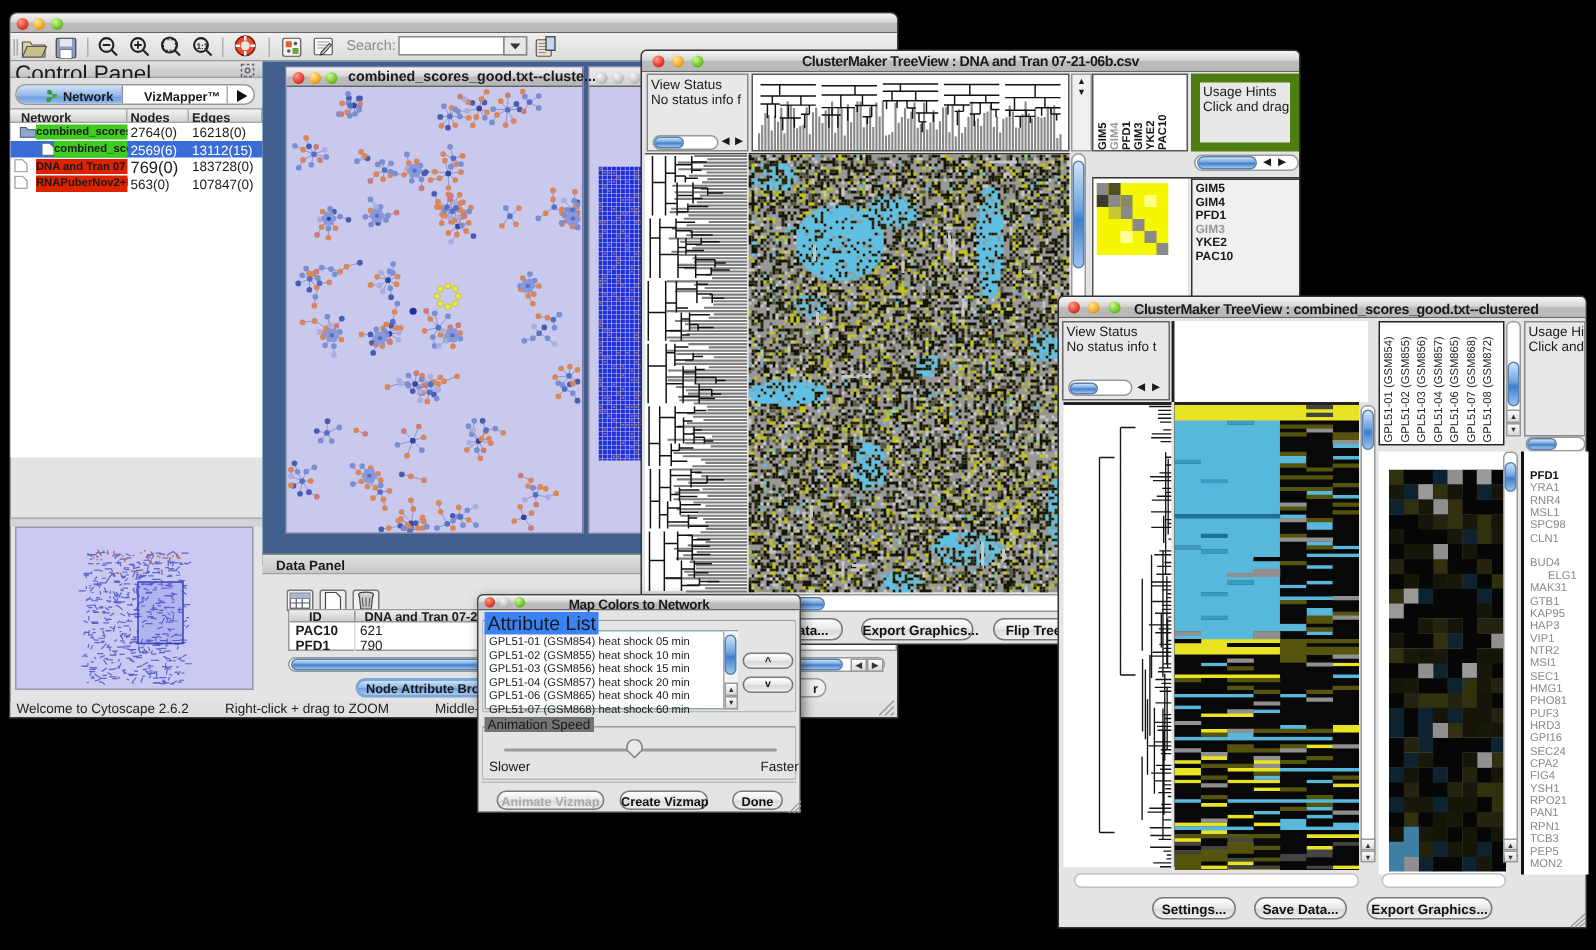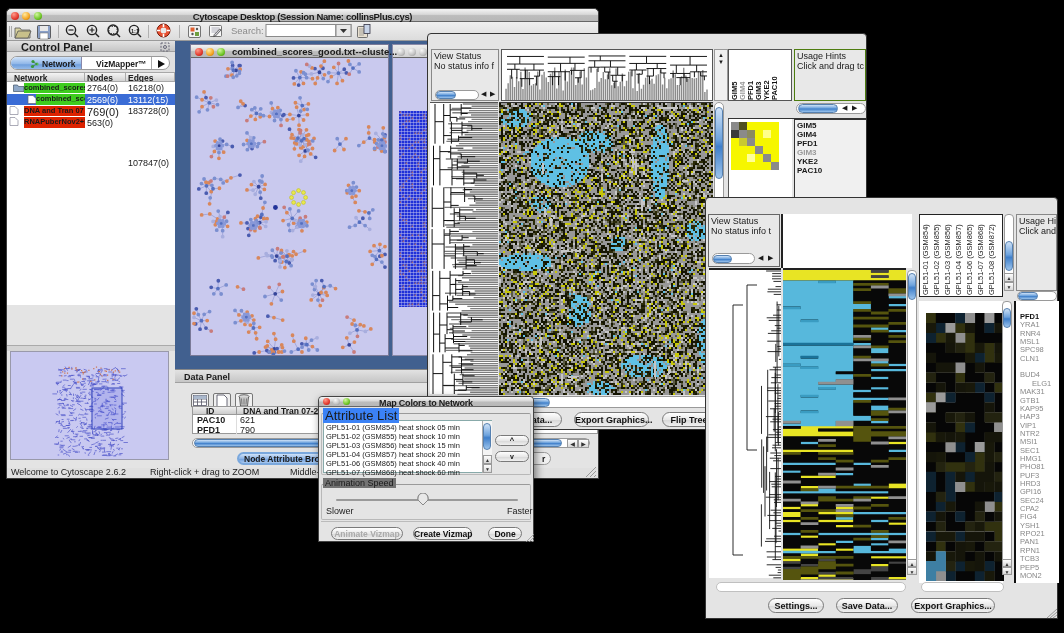--- a/index.html
+++ b/index.html
@@ -23,21 +23,20 @@
 </style>
 </head>
 <body>
 <div id="stage">
 
 <div class="abs" style="left:6px; top:8px; width:593px; height:471px; background:#e4e4e4; border:1px solid #3c3c3c; border-radius:5px 5px 0 0;">
   <div class="titlebar abs" style="left:0; top:0; width:591px; height:13px; border-radius:5px 5px 0 0;">
     <div class="tl r" style="left:3.5px; top:2.5px;"></div>
     <div class="tl y" style="left:15px; top:2.5px;"></div>
     <div class="tl g" style="left:27px; top:2.5px;"></div>
-    <div class="ttext" style="left:0; right:0; top:1.5px; text-align:center; font-size:9.5px; letter-spacing:-0.35px;">Cytoscape Desktop (Session Name: collinsPlus.cys)</div>
   </div>
 
   <div class="abs" style="left:0; top:13px; width:591px; height:19px; background:linear-gradient(180deg,#efefef,#dcdcdc); border-bottom:1px solid #9a9a9a;">
     <svg class="abs" style="left:0; top:0;" width="591" height="19" viewBox="0 0 591 19">
       <path stroke="#aaa" d="M2.5 4v11M4.5 4v11"></path>
 
       <g transform="translate(7,3)">
         <path d="M1 3h5l1.5 2H16v8H1z" fill="#d8d2a0" stroke="#555" stroke-width="0.8"></path>
         <path d="M1 13L4 6h13l-3 7z" fill="#c8c08a" stroke="#555" stroke-width="0.8"></path>
       </g>
@@ -94,21 +93,21 @@
       <path d="M333 7l3.5 4 3.5-4z" fill="#333"></path>
       <g transform="translate(350,2)">
         <rect x="0.5" y="2.5" width="10" height="11" rx="1" fill="#e8e0d0" stroke="#555" stroke-width="0.8"></rect>
         <path d="M2 5h7M2 7h7M2 9h7M2 11h5" stroke="#888" stroke-width="0.7"></path>
         <rect x="7" y="0.5" width="6" height="9" fill="#c8d4e8" stroke="#334" stroke-width="0.8"></rect>
       </g>
     </svg>
   </div>
 
   <div class="abs" style="left:0; top:32px; width:168px; height:11px; background:linear-gradient(180deg,#e2e2e2,#c6c6c6); border-bottom:1px solid #a0a0a0;">
-    <div class="ttext" style="left:14px; top:0px; font-size:11px; font-weight:bold;">Control Panel</div>
+    <div class="ttext" style="left:3px; top:0px; font-size:15px; font-weight:normal;">Control Panel</div>
     <svg class="abs" style="left:153px; top:1px;" width="10" height="10">
           <rect x="1" y="1" width="8" height="8" fill="none" stroke="#667" stroke-width="1" stroke-dasharray="2 1.4"></rect>
           <circle cx="5" cy="5" r="1.5" fill="none" stroke="#667"></circle>
         </svg>
   </div>
 
   <div class="abs" style="left:0; top:43px; width:168px; height:26px; background:#e0e0e0;">
     <div class="abs" style="left:3px; top:4px; width:160px; height:14px; background:#fff; border:1px solid #9a9a9a; border-radius:7px; overflow:hidden;">
       <div class="abs" style="left:0; top:0; width:71px; height:14px; background:linear-gradient(180deg,#cfe2f8,#8fb6e8 50%,#6f9fdd 55%,#a8c8ee); border-right:1px solid #88a;"></div>
       <svg class="abs" style="left:19px; top:2px;" width="10" height="10">
@@ -160,21 +159,21 @@
       <div class="glabel" style="left:80px; top:1px; font-size:11px;">769(0)</div>
       <div class="glabel" style="left:121px; top:1px; font-size:9px;">183728(0)</div>
     </div>
 
     <div class="abs" style="left:0; top:34.5px; width:168px; height:11.5px;">
       <svg class="abs" style="left:2px; top:0.5px;" width="10" height="9">
             <path d="M1 0.5h5l3 3v5H1z" fill="#fff" stroke="#889" stroke-width="0.7"></path>
           </svg>
       <div class="glabel" style="left:17px; top:0.5px; width:61px; height:10.5px; overflow:hidden; font-size:7.5px; font-weight:bold; background:#dd2200;">RNAPuberNov2+I</div>
       <div class="glabel" style="left:80px; top:1px; font-size:9px;">563(0)</div>
-      <div class="glabel" style="left:121px; top:1px; font-size:9px;margin-top:40px;">107847(0)</div>
+      <div class="glabel" style="left:121px; top:1px; font-size:9px;">107847(0)</div>
     </div>
   </div>
 
   <div class="abs" style="left:0; top:336px; width:168px; height:6px; background:#d4d4d4; border-top:1px solid #aaa;"></div>
   <div class="abs" style="left:3px; top:342px; width:159px; height:109px; background:#c9c9f1; border:1px solid #99a;">
     <svg width="157" height="107" viewBox="0 0 157 107">
           <path stroke="#4a52c8" stroke-width="0.8" fill="none" opacity="0.85" d="M103.9 32.2l-3.7 0.0M55.1 73.5l2.9 0.0M78.4 74.4l1.1 -1.4M64.7 89.8l-1.5 0.0M104.6 38.9l-4.2 -0.3M53.0 16.5l4.9 0.0M91.7 103.0l4.3 0.0M46.5 51.9l2.2 0.0M55.5 28.6l2.0 0.0M82.5 57.5l-4.5 0.0M48.2 40.0l1.6 0.0M61.5 94.3l1.9 0.0M102.2 99.2l-1.1 2.4M76.1 28.8l4.2 0.0M99.8 54.4l-0.6 -1.8M111.0 65.0l1.6 0.0M54.7 63.6l-4.5 0.0M107.9 78.7l-0.8 2.5M105.3 27.1l-4.2 0.0M65.6 64.9l-1.0 4.2M54.8 19.2l-1.8 -0.1M87.5 18.0l-1.3 1.9M84.0 78.5l1.6 0.0M91.4 24.6l-3.2 -3.0M76.2 97.9l4.7 0.0M67.7 45.2l-2.6 0.0M86.3 42.9l4.2 0.0M102.7 69.0l-1.9 -2.3M70.4 29.5l3.6 0.0M95.5 50.2l-3.0 0.0M71.2 94.6l1.8 0.0M109.0 52.8l-1.0 3.3M50.0 47.5l-3.7 0.0M87.9 30.1l-3.6 0.0M98.6 59.9l-2.1 4.2M46.6 40.8l-0.1 -2.1M57.8 42.5l1.5 0.0M66.9 79.4l2.7 0.0M68.3 45.7l1.8 -2.6M48.0 31.3l-3.2 0.0M57.2 55.8l2.3 0.0M88.2 45.7l-2.3 2.8M103.7 44.3l3.4 0.0M49.1 17.8l4.4 0.0M76.1 24.7l2.5 0.0M47.8 23.7l3.1 0.0M70.4 37.2l-1.8 1.2M78.3 103.2l-1.5 0.0M97.1 101.5l1.9 0.0M66.5 84.7l-4.4 0.0M52.5 67.5l-1.9 0.0M88.1 59.1l3.2 0.0M58.5 67.2l-2.7 0.0M71.6 79.2l-2.5 0.0M70.1 68.8l-1.4 0.5M101.2 28.6l1.5 0.0M55.3 36.6l4.9 0.0M65.4 49.2l3.0 0.0M99.2 26.4l2.5 0.0M108.6 75.0l-4.9 0.0M69.1 46.3l-2.3 -3.1M50.5 18.3l-3.3 -1.2M90.1 58.0l-0.9 -1.4M88.5 29.7l-2.4 0.0M47.6 71.4l3.2 0.0M56.3 76.2l1.9 0.0M71.7 71.9l4.0 0.0M108.0 23.4l2.5 0.0M48.7 98.6l1.1 -2.1M62.7 82.2l-1.1 -3.3M93.8 22.4l-1.8 0.8M88.6 90.9l0.7 2.7M97.3 63.1l-2.4 0.1M100.5 59.7l2.4 1.2M106.9 96.9l1.6 1.1M91.4 18.7l-1.7 2.3M72.7 32.2l-3.1 0.0M50.3 28.7l-0.4 2.1M61.0 87.1l-2.4 0.0M67.4 82.1l-3.6 0.0M80.8 67.8l-0.4 2.0M65.6 48.3l-0.7 1.8M67.4 100.4l-3.5 0.0M82.3 45.4l-1.9 0.0M98.1 82.1l4.6 0.0M96.3 77.8l-3.6 0.0M104.9 22.4l-1.1 3.3M90.7 95.3l-2.2 0.0M77.4 102.6l2.4 -3.1M93.5 41.2l-2.7 0.1M104.3 28.1l-1.9 -0.2M49.5 18.1l-2.3 0.0M76.8 75.9l4.8 0.0M59.1 72.8l-1.6 -4.3M93.5 39.7l-1.7 0.0M46.8 33.3l-1.8 -3.3M99.3 87.1l3.0 0.0M106.1 88.6l-1.6 0.0M80.2 39.6l-0.1 2.9M82.9 34.0l-4.1 0.0M47.6 85.5l-2.1 0.0M79.9 81.1l-1.8 0.0M89.5 38.3l3.6 -3.0M86.8 18.1l4.9 0.0M53.7 32.5l-1.6 1.8M107.8 97.9l1.3 -2.5M105.5 22.8l-4.6 0.0M99.5 62.7l3.9 0.0M60.7 62.1l-2.1 -2.5M48.4 38.5l1.7 0.0M69.7 49.9l-3.3 0.0M59.0 71.8l-1.9 0.0M77.1 47.0l1.6 0.4M53.0 51.5l-4.8 0.0M103.2 55.7l2.0 1.3M48.5 94.2l4.3 0.0M78.9 25.0l-1.2 1.4M74.9 86.3l3.7 3.2M78.0 89.2l-2.7 -1.4M59.7 33.5l-2.9 0.0M104.8 45.3l-4.9 0.0M89.8 21.9l-1.3 2.4M83.1 37.7l4.8 -0.4M86.3 83.0l2.1 0.0M52.4 95.7l-4.0 0.0M82.7 39.6l-2.9 -0.9M60.1 87.7l4.2 0.2M69.2 29.9l1.9 4.0M75.2 65.3l-3.8 0.0M101.1 78.5l-2.1 0.0M75.0 101.2l-1.5 -0.4M110.0 16.7l4.7 0.0M89.4 83.4l1.5 -1.7M110.6 85.8l2.8 -1.5M53.9 93.3l-3.3 0.0M90.4 97.1l-2.2 0.0M107.7 28.9l1.1 1.3M55.6 42.0l0.5 2.5M49.5 81.0l1.4 -2.9M113.0 24.3l3.3 -1.6M75.0 26.6l-3.5 0.0M94.3 54.2l-4.2 0.0M48.8 69.6l-3.9 0.0M99.0 17.4l-3.7 0.0M110.3 102.8l-2.8 0.0M88.4 100.2l1.1 -1.8M97.7 37.5l-3.7 0.0M78.5 37.4l1.7 0.0M51.6 99.1l-1.6 0.0M94.2 96.0l-3.0 0.0M69.7 66.3l-2.2 0.0M86.7 92.0l4.7 0.0M70.4 94.7l2.8 2.3M78.1 24.0l0.1 2.4M80.4 52.4l2.2 -3.0M62.3 29.7l3.8 2.5M79.7 28.2l3.8 0.0M67.1 63.4l1.9 -1.6M113.2 59.8l1.9 0.0M92.9 80.6l3.8 0.0M51.9 74.7l2.8 0.0M84.0 45.7l1.4 1.7M73.2 73.3l2.9 -2.8M59.5 36.6l2.6 -3.8M71.9 78.7l4.4 0.0M49.9 19.3l0.7 -1.5M50.5 55.0l1.9 0.0M104.0 62.8l-1.6 -0.3M61.7 77.5l-1.3 2.1M86.8 31.8l-3.9 0.0M94.0 71.7l2.5 1.6M72.8 63.0l-3.7 -0.3M55.5 28.1l-3.7 0.0M99.0 94.7l0.6 -4.9M105.3 96.2l2.3 -0.1M52.0 102.2l3.7 -1.3M96.4 16.7l-3.6 0.0M88.1 41.5l-1.9 -0.7M96.8 28.3l0.3 3.0M95.9 47.3l-1.6 0.0M75.0 76.7l1.8 0.0M90.8 63.8l-4.9 0.0M47.7 80.1l0.5 -2.8M77.3 51.3l-3.6 0.0M81.0 76.8l-1.5 0.0M51.8 50.8l2.1 3.8M89.6 75.5l-4.0 0.0M85.5 37.3l-2.6 0.0M88.3 58.3l-0.9 1.8M79.7 42.1l1.3 3.2M111.3 62.8l2.3 -1.2M110.0 41.6l3.3 2.7M72.4 58.5l-3.2 -1.5M55.5 100.2l4.5 0.0M82.3 54.8l-3.8 0.0M48.7 92.8l2.7 0.7M58.5 39.7l1.7 3.6M84.2 94.2l2.7 0.0M89.7 84.1l3.6 0.0M69.1 17.2l-2.9 2.4M79.6 31.0l4.1 0.6M86.8 29.1l2.1 0.0M101.8 71.8l-1.6 0.0M89.4 17.7l-2.0 0.0M90.3 53.3l2.4 0.0M77.9 85.7l3.7 -0.1M68.2 93.8l1.4 -3.7M66.7 99.3l-4.9 0.0M63.4 79.4l-3.4 0.0M63.2 48.8l-2.4 0.0M106.9 101.8l-3.3 1.9M81.0 74.6l-4.6 -0.2M84.2 91.3l3.4 -1.7M110.2 71.4l-4.5 0.0M102.4 61.5l2.3 0.4M77.3 48.1l2.8 -1.4M65.8 30.0l-3.9 2.5M84.1 73.8l-1.2 3.6M95.6 103.7l3.9 0.0M97.9 85.6l2.4 1.0M48.2 31.4l-2.4 0.6M46.6 56.3l2.2 -1.2M97.6 65.9l-3.7 1.3M79.3 28.5l-1.9 4.5M108.7 74.7l4.9 0.1M47.9 53.1l2.7 0.0M92.0 76.6l3.7 0.0M111.2 24.3l-2.2 0.0M86.6 83.9l-1.6 -3.6M97.0 70.6l4.4 0.0M53.6 37.0l2.7 0.5M57.3 47.5l-4.6 0.0M103.2 49.5l2.1 0.0M81.6 59.6l-3.2 -1.1M69.7 46.1l1.8 0.0M100.3 88.5l3.7 0.0M78.4 95.4l2.6 0.0M92.8 77.5l4.7 0.0M74.3 33.6l-2.3 2.0M55.5 23.6l-2.6 0.4M94.9 83.1l4.1 0.0M57.8 53.3l-3.3 0.0M72.7 17.2l3.4 1.3M51.7 89.2l-2.3 0.0M110.6 54.4l-3.2 0.0M95.0 88.3l-3.4 0.0M76.0 75.5l0.9 1.6M65.1 36.2l4.2 0.0M67.0 46.3l-2.6 -4.0M49.9 48.5l4.4 0.0M83.6 85.1l-2.3 0.0M98.2 54.9l-3.1 0.0M65.9 18.1l-0.1 2.5M81.5 78.2l0.0 3.8M71.3 96.6l1.7 0.4M56.7 102.4l2.3 2.2M67.8 51.9l2.9 2.6M77.8 27.1l4.5 -1.2M107.9 34.8l2.1 0.0M96.6 80.3l3.2 0.0M86.4 37.7l3.5 0.0M92.2 54.3l-3.2 0.0M79.1 54.9l1.5 -2.0M103.2 23.1l4.5 0.0M46.7 103.0l1.5 0.0M84.1 64.8l0.4 1.6M89.4 93.5l-2.1 0.0M49.2 73.1l1.7 0.1M99.6 40.0l3.9 0.0M82.5 79.7l2.3 0.0M51.1 37.4l3.4 0.0M105.3 43.6l-2.4 0.0M56.9 16.3l2.3 0.0M57.8 83.8l-4.1 0.0M81.6 79.7l0.6 3.7M62.2 65.7l3.3 2.0M78.6 37.6l2.8 0.2M86.3 43.0l3.2 0.0M70.0 23.1l-3.9 0.0M108.1 56.2l3.0 0.0M100.0 75.1l-4.4 0.0M46.4 48.7l3.1 -2.8M51.5 39.3l-2.4 2.9M74.6 57.6l3.7 0.0M86.8 55.9l3.2 0.0M92.8 75.5l0.0 -3.3M62.4 47.2l-0.1 -1.9M72.0 84.3l-3.4 0.0M60.1 24.7l-3.4 0.0M102.0 20.1l0.8 4.0M94.8 100.1l-3.8 0.0M106.2 31.5l3.0 0.0M50.9 56.2l4.2 0.0M71.5 42.0l-1.8 -1.4M96.1 34.2l-4.7 0.0M72.4 49.2l-4.9 0.0M109.0 35.0l3.4 0.0M64.9 35.4l3.9 0.0M92.9 22.9l2.7 -0.4M55.9 100.0l-4.1 -2.8M57.4 98.3l2.8 0.0M107.7 20.4l-1.6 -3.8M51.6 55.7l1.9 0.0M47.4 63.2l-2.7 -1.5M73.2 20.7l-4.4 0.0M102.6 58.0l-1.9 -1.6M49.9 30.2l-4.5 0.0M83.1 52.0l2.7 0.0M83.6 63.0l1.7 -0.7M75.4 59.3l-1.5 -3.4M94.0 51.8l2.4 0.0M57.4 56.6l4.8 0.0M96.6 82.3l-1.5 -1.1M60.8 96.4l2.8 1.7M60.4 91.1l-2.4 -3.2M49.6 62.7l4.8 0.0M89.7 17.1l1.8 0.0M53.8 35.5l1.7 4.6M100.6 37.3l3.1 0.0M97.3 20.0l3.9 0.0M86.9 82.0l-2.8 0.0M93.2 95.5l0.4 4.4M85.8 82.7l1.9 0.0M87.1 29.6l0.8 -4.6M53.2 87.2l-1.4 -1.0M67.9 93.5l-0.1 -1.7M110.5 38.4l3.2 0.0M101.7 103.2l-4.0 0.0M61.9 68.6l-2.8 0.0M67.6 24.3l0.5 -2.8M46.6 83.9l-2.5 1.9M69.0 100.3l-1.4 -0.9M66.8 93.6l-3.4 0.8M108.2 18.8l-3.8 -3.2M93.8 56.6l3.7 0.0M74.5 60.7l0.5 1.7M78.0 98.2l-3.1 0.0M90.7 78.2l4.9 0.0M90.2 72.9l4.1 0.0M101.1 21.4l0.1 3.9M75.5 43.2l-1.6 0.0M65.7 30.8l-3.9 -1.4M56.6 102.7l-1.6 0.0M46.5 68.9l-1.8 2.4M52.2 74.8l-1.8 -2.8M74.3 40.1l-3.6 0.0M69.9 70.6l3.7 0.0M67.8 89.1l1.0 -1.7M92.5 70.9l3.3 0.0M91.4 88.3l-1.7 0.0M87.9 31.9l3.5 0.0M62.4 49.6l-2.5 -1.4M74.8 31.2l-2.1 0.0M52.3 38.0l4.4 0.0M87.4 17.4l0.4 3.6M54.6 73.5l4.5 0.0M80.8 32.5l2.9 0.0M110.8 38.6l2.5 1.9M81.8 54.4l-3.6 0.0M101.2 31.5l2.4 0.0M83.7 46.2l0.9 2.9M47.5 91.9l0.1 -2.1M107.4 62.0l-3.7 0.0M103.4 92.2l-2.1 1.1M105.4 53.1l-2.6 0.0M73.5 19.9l3.1 0.0M48.6 68.1l-0.5 3.5M110.6 34.7l-0.5 2.4M89.9 74.7l-3.3 0.0M77.1 52.0l-0.6 -1.8M47.5 92.0l-4.5 0.0M88.2 95.9l-1.8 0.0M100.1 99.7l-4.8 0.0M102.4 52.9l-4.0 0.0M110.2 76.4l2.8 0.0M59.9 77.1l-3.3 3.6M112.9 66.6l2.0 -1.8M64.9 82.8l1.6 0.0M78.9 43.4l-0.5 -1.9M107.3 86.0l-3.0 0.5M86.0 95.2l3.1 3.0M103.4 45.1l-4.9 0.0M105.2 103.9l-3.0 0.0M81.0 85.5l-3.7 0.0M85.0 82.8l-2.9 0.0M59.3 61.1l2.3 0.0M103.8 28.4l3.4 0.0M46.1 41.9l-4.7 0.0M77.3 62.1l-4.2 0.0M74.2 20.5l-2.2 0.0M60.4 68.4l2.9 0.0M61.8 63.3l-3.9 0.0M92.2 23.8l4.0 0.0M103.0 94.0l-2.6 0.0M57.8 52.4l-2.0 0.0M93.4 60.8l-4.4 -1.6M79.2 59.6l4.1 -0.9M87.7 76.2l3.5 -1.4M94.5 28.2l1.0 2.5M99.5 93.3l4.4 -1.1M78.4 57.0l3.5 0.0M47.5 92.3l-3.0 0.0M69.8 42.2l0.0 -1.8M90.3 34.3l3.7 0.0M84.8 40.4l1.6 0.0M62.5 41.6l0.1 2.4M100.4 73.6l0.1 3.0M108.1 92.1l-1.7 1.0M88.9 96.6l3.8 0.3M63.7 18.5l5.0 0.0M101.4 67.5l4.1 0.0M86.8 83.4l-3.3 0.0M113.6 23.6l-1.9 0.0M99.6 40.3l-3.0 0.0M74.9 24.2l3.7 0.0M65.1 56.6l-2.9 2.1M99.2 49.7l-4.6 0.0M94.4 48.5l2.7 0.0M64.8 30.4l0.3 2.3M85.0 32.4l-3.0 0.0M103.0 75.9l-3.3 1.7M50.6 20.8l-1.7 0.0M48.2 58.6l0.1 3.1M103.0 38.3l-4.1 0.0M66.3 42.6l0.7 1.8M65.2 17.5l4.6 0.0M99.3 58.3l-2.3 0.0M74.1 97.5l4.5 0.0M111.9 96.8l-1.8 0.0M81.0 33.2l4.6 -0.9M82.3 22.9l-2.2 0.0M89.4 77.1l3.2 0.0M101.0 62.0l-1.7 -3.6M108.3 101.5l3.4 0.0M71.6 46.4l3.7 0.0M86.0 43.4l4.2 0.0M95.8 103.4l-4.9 0.0M58.9 27.2l3.6 0.0M53.0 69.5l-2.7 0.6M112.5 90.5l4.4 0.0M81.0 29.6l-1.3 4.5M66.1 51.3l1.9 1.1M70.2 33.2l1.7 0.0M50.0 43.0l1.5 0.0M106.8 70.3l-3.8 2.5M66.6 83.6l-2.2 1.4M75.4 81.9l2.6 0.0M86.6 24.6l-2.2 -1.9M64.1 29.4l-1.2 -2.7M108.4 86.7l1.6 -0.3M96.9 102.4l2.8 0.0M56.9 38.0l-4.3 0.0M102.0 97.4l1.8 1.0M70.2 72.1l0.4 -2.1M84.7 49.6l-2.0 -0.4M79.8 86.4l4.0 0.0M55.5 86.4l3.4 -1.4M79.5 82.9l-3.3 0.9M56.7 18.7l-2.6 -4.1M64.2 45.9l2.2 2.3M83.8 98.7l2.0 0.0M107.3 87.4l2.7 -0.1M100.6 18.0l4.1 -2.5M73.2 86.9l1.7 0.0M63.8 52.8l-2.8 0.0M110.9 51.1l4.9 0.0M63.5 23.3l-3.3 0.0M72.7 76.5l-2.2 0.0M75.3 27.8l-3.3 0.0M95.5 49.5l3.0 -0.3M88.4 36.9l2.2 0.0M106.2 28.1l2.7 -2.4M100.4 92.4l-3.4 0.0M91.2 55.4l0.1 -4.6M60.6 17.5l0.2 -2.6M104.3 61.9l0.4 -4.3M84.1 99.7l-1.2 3.3M97.2 38.8l-0.5 -4.3M61.9 54.8l-2.9 -1.8M111.1 52.0l2.1 0.8M95.6 27.1l-4.1 0.2M63.4 60.9l-3.3 0.0M102.8 45.2l2.3 3.2M71.0 74.4l-2.0 -3.3M56.8 95.7l3.3 -2.3M53.5 35.2l-2.4 0.0M75.0 80.0l-3.9 0.0M89.5 60.2l3.6 0.0M78.6 39.7l-1.1 2.2M68.8 23.0l0.8 2.6M67.9 46.3l-2.0 3.7M108.8 77.6l-3.2 0.0M51.9 76.4l4.0 0.0M75.1 44.4l-1.9 0.0M74.9 45.4l-2.0 1.4M50.9 47.5l-3.7 0.0M76.0 68.7l-0.4 -2.3M49.4 100.1l2.7 0.0M72.9 32.9l-1.6 0.0M90.4 29.7l4.7 0.0M66.8 74.3l-1.5 1.4M84.6 61.8l2.4 0.0M100.7 92.9l-0.8 4.8M59.4 42.4l1.5 0.0M75.8 37.3l-4.3 0.0M53.1 46.4l2.4 0.0M85.8 94.5l-1.6 0.0M109.3 88.6l2.9 0.0M88.8 81.9l-0.9 -2.7M88.4 21.5l-3.6 0.0M73.8 81.0l4.7 0.0M57.6 23.5l4.6 0.0M83.9 91.8l-3.7 1.1M83.3 23.9l-2.1 0.0M73.0 72.4l2.4 0.0M102.5 89.1l0.3 -1.8M84.7 24.8l3.3 0.0M56.4 75.6l2.5 0.0M69.1 75.2l3.0 0.0M81.2 72.7l-3.8 0.0"></path>
           <path fill="#cc7755" d="M71.0 26.5h1.2v1.2h-1.2zM84.9 14.6h1.2v1.2h-1.2zM51.1 19.2h1.2v1.2h-1.2zM93.5 18.2h1.2v1.2h-1.2zM97.6 17.4h1.2v1.2h-1.2zM100.1 17.6h1.2v1.2h-1.2zM96.0 22.6h1.2v1.2h-1.2zM89.4 15.6h1.2v1.2h-1.2zM101.6 26.8h1.2v1.2h-1.2zM60.5 16.3h1.2v1.2h-1.2zM50.2 23.3h1.2v1.2h-1.2zM96.1 27.7h1.2v1.2h-1.2zM53.2 20.5h1.2v1.2h-1.2zM107.0 17.9h1.2v1.2h-1.2zM101.9 19.5h1.2v1.2h-1.2zM71.6 21.4h1.2v1.2h-1.2zM57.5 14.8h1.2v1.2h-1.2zM52.9 16.0h1.2v1.2h-1.2zM70.0 18.0h1.2v1.2h-1.2zM77.3 17.7h1.2v1.2h-1.2zM67.3 29.4h1.2v1.2h-1.2zM64.4 15.1h1.2v1.2h-1.2zM103.7 18.2h1.2v1.2h-1.2zM82.2 16.1h1.2v1.2h-1.2zM71.1 19.8h1.2v1.2h-1.2zM107.7 19.4h1.2v1.2h-1.2zM65.3 17.6h1.2v1.2h-1.2zM66.2 29.5h1.2v1.2h-1.2zM88.0 18.9h1.2v1.2h-1.2zM73.6 19.3h1.2v1.2h-1.2zM88.9 21.5h1.2v1.2h-1.2zM87.2 19.0h1.2v1.2h-1.2zM64.3 16.3h1.2v1.2h-1.2zM72.0 20.0h1.2v1.2h-1.2zM83.2 27.3h1.2v1.2h-1.2zM90.4 23.3h1.2v1.2h-1.2zM108.1 19.5h1.2v1.2h-1.2zM94.8 18.8h1.2v1.2h-1.2zM79.3 28.8h1.2v1.2h-1.2zM55.9 20.5h1.2v1.2h-1.2z"></path>
           <rect x="81" y="36" width="30" height="41" fill="rgba(80,90,220,0.18)" stroke="#3344bb" stroke-width="1"></rect>
         </svg>
@@ -270,20 +269,26 @@
     <div class="glabel" style="left:4px; top:-1px; font-size:9px; color:#222;">Welcome to Cytoscape 2.6.2</div>
     <div class="glabel" style="left:143px; top:-1px; font-size:9px; color:#222;">Right-click + drag  to  ZOOM</div>
     <div class="glabel" style="left:283px; top:-1px; font-size:9px; color:#222;">Middle-</div>
     <svg class="abs" style="left:578px; top:-2px;" width="12" height="12">
           <path d="M11 1L1 11M11 5L5 11M11 9l-2 2" stroke="#999" stroke-width="1"></path>
         </svg>
   </div>
 </div>
 
 <div class="abs" style="left:427px; top:33px; width:440px; height:397px; background:#e4e4e4; border:1px solid #333; border-radius:4px 4px 0 0;">
+  <div class="titlebar abs" style="left:0; top:0; width:438px; height:14px; border-radius:4px 4px 0 0;">
+    <div class="tl r" style="left:7px; top:3px;"></div>
+    <div class="tl y" style="left:20px; top:3px;"></div>
+    <div class="tl g" style="left:33px; top:3px;"></div>
+    <div class="ttext" style="left:0; right:0; top:2px; text-align:center; font-size:9.5px; letter-spacing:-0.3px;">ClusterMaker TreeView : DNA and Tran 07-21-06b.csv</div>
+  </div>
 
   <div class="abs" style="left:3px; top:15px; width:68px; height:52px; background:#e8e8e8; border:1px solid #888;">
     <div class="glabel" style="left:2px; top:1px; font-size:9px;">View Status</div>
     <div class="glabel" style="left:2px; top:11px; font-size:9px;">No status info f</div>
     <div class="sbtrack" style="left:3px; top:40px; width:44px; height:10px;"></div>
     <div class="sbthumb" style="left:4px; top:41px; width:20px; height:8px;"></div>
     <div class="glabel" style="left:49px; top:40px; font-size:7px;">◀</div>
     <div class="glabel" style="left:58px; top:40px; font-size:7px;">▶</div>
   </div>
 
@@ -305,21 +310,21 @@
         <text transform="translate(8,50) rotate(-90)">GIM5</text>
         <text transform="translate(16,50) rotate(-90)" fill="#999">GIM4</text>
         <text transform="translate(24,50) rotate(-90)">PFD1</text>
         <text transform="translate(32,50) rotate(-90)">GIM3</text>
         <text transform="translate(40,50) rotate(-90)">YKE2</text>
         <text transform="translate(48,50) rotate(-90)">PAC10</text>
       </g>
     </svg>
   </div>
 
-  <div class="abs" style="left:366px; top:15px; width:72px; height:52px; background:#e8e8e8; border:1px solid #4d7c0f; overflow:hidden;">
+  <div class="abs" style="left:366px; top:15px; width:72px; height:52px; background:#e8e8e8; border:6px solid #4d7c0f; overflow:hidden;">
     <div class="glabel" style="left:2px; top:1px; font-size:9px;">Usage Hints</div>
     <div class="glabel" style="left:2px; top:11px; font-size:9px;">Click and drag tc</div>
   </div>
   <div class="sbtrack" style="left:368px; top:69px; width:70px; height:11px;"></div>
   <div class="sbthumb" style="left:370px; top:70px; width:40px; height:9px;"></div>
   <div class="glabel" style="left:414px; top:70px; font-size:7px;">◀</div>
   <div class="glabel" style="left:424px; top:70px; font-size:7px;">▶</div>
 
   <div class="abs" style="left:2px; top:68px; width:68px; height:292px; background:#fff; border-top:1px solid #555;">
     <svg width="68" height="292" viewBox="0 0 68 292">
@@ -375,20 +380,26 @@
   <div class="sbtrack" style="left:72px; top:362px; width:346px; height:12px;"></div>
   <div class="sbthumb" style="left:96px; top:363.5px; width:26px; height:9px;"></div>
 
   <div class="btn" style="left:-10px; top:378px; width:66px; height:15px; font-size:9px; line-height:14px;">Settings...</div>
   <div class="btn" style="left:64px; top:378px; width:70px; height:15px; font-size:9px; line-height:14px;">Save Data...</div>
   <div class="btn" style="left:146px; top:378px; width:75px; height:15px; font-size:9px; line-height:14px;">Export Graphics...</div>
   <div class="btn" style="left:234px; top:378px; width:84px; height:15px; font-size:9px; line-height:14px;">Flip Tree Nodes</div>
 </div>
 
 <div class="abs" style="left:705px; top:197px; width:353px; height:422px; background:#e4e4e4; border:1px solid #333; border-radius:4px 4px 0 0;">
+  <div class="titlebar abs" style="left:0; top:0; width:351px; height:14px; border-radius:4px 4px 0 0;">
+    <div class="tl r" style="left:6px; top:3px;"></div>
+    <div class="tl y" style="left:19px; top:3px;"></div>
+    <div class="tl g" style="left:33px; top:3px;"></div>
+    <div class="ttext" style="left:50px; top:2.5px; font-size:9.5px; letter-spacing:-0.25px;">ClusterMaker TreeView : combined_scores_good.txt--clustered</div>
+  </div>
 
   <div class="abs" style="left:2px; top:16px; width:72px; height:53px; background:#e8e8e8; border:1px solid #666;">
     <div class="glabel" style="left:2px; top:1px; font-size:9px;">View Status</div>
     <div class="glabel" style="left:2px; top:11px; font-size:9px;">No status info t</div>
     <div class="sbtrack" style="left:3px; top:38px; width:43px; height:11px;"></div>
     <div class="sbthumb" style="left:4px; top:39.5px; width:19px; height:8px;"></div>
     <div class="glabel" style="left:49px; top:39px; font-size:7px;">◀</div>
     <div class="glabel" style="left:59px; top:39px; font-size:7px;">▶</div>
   </div>
 

